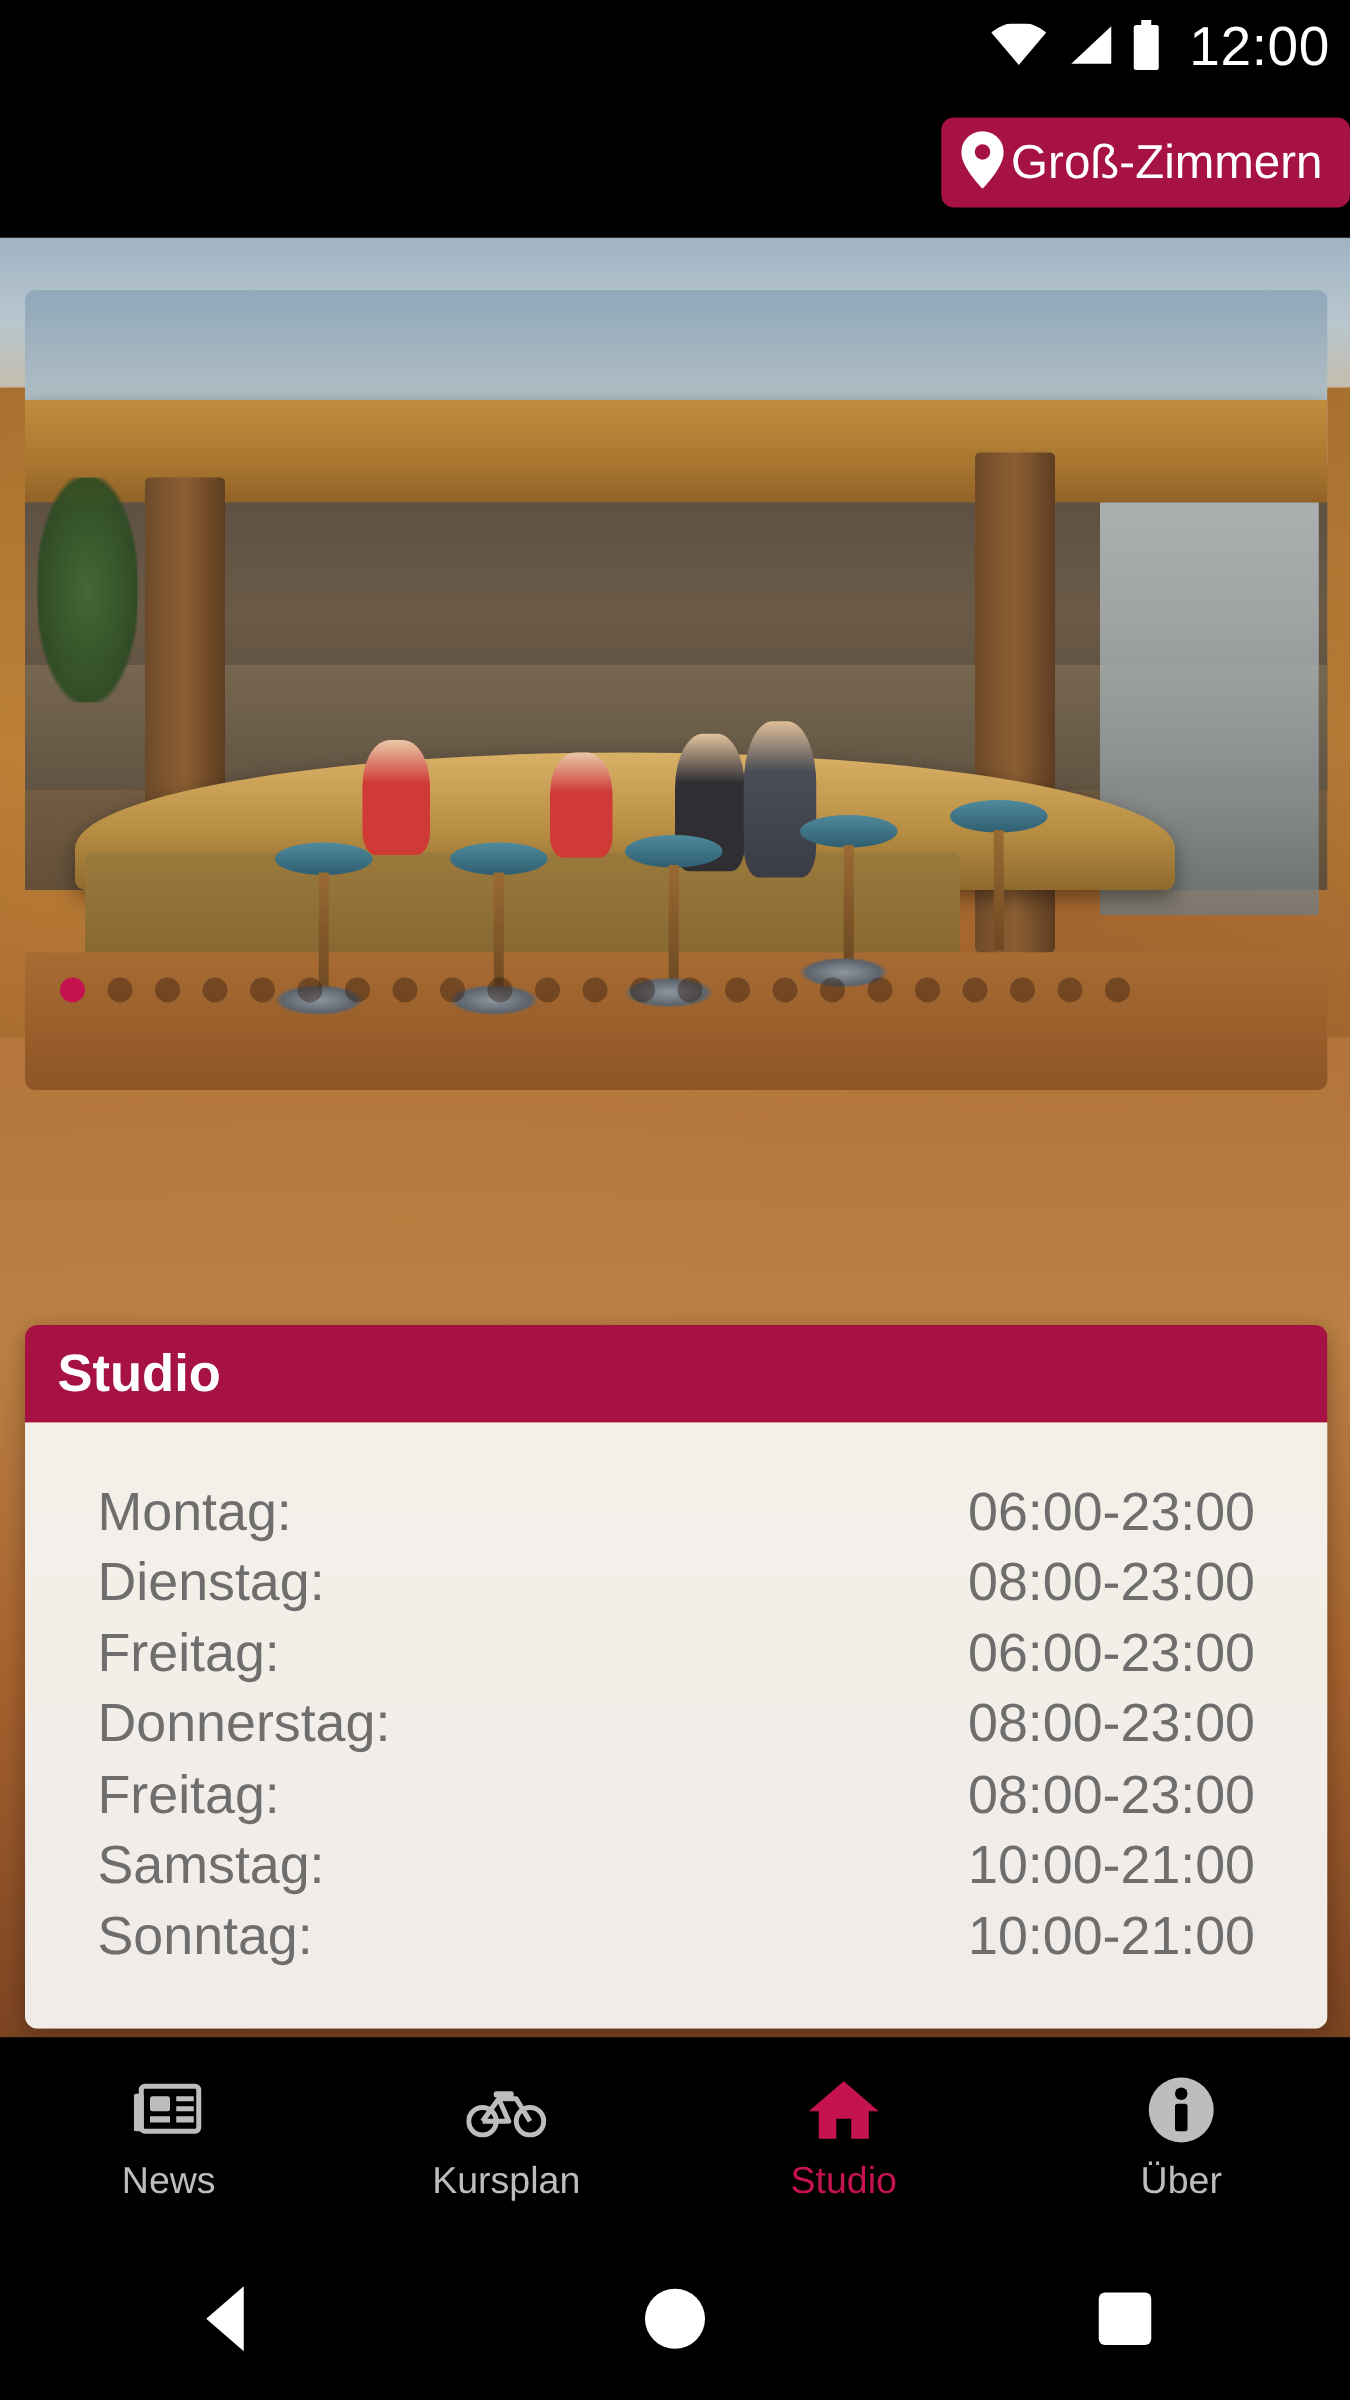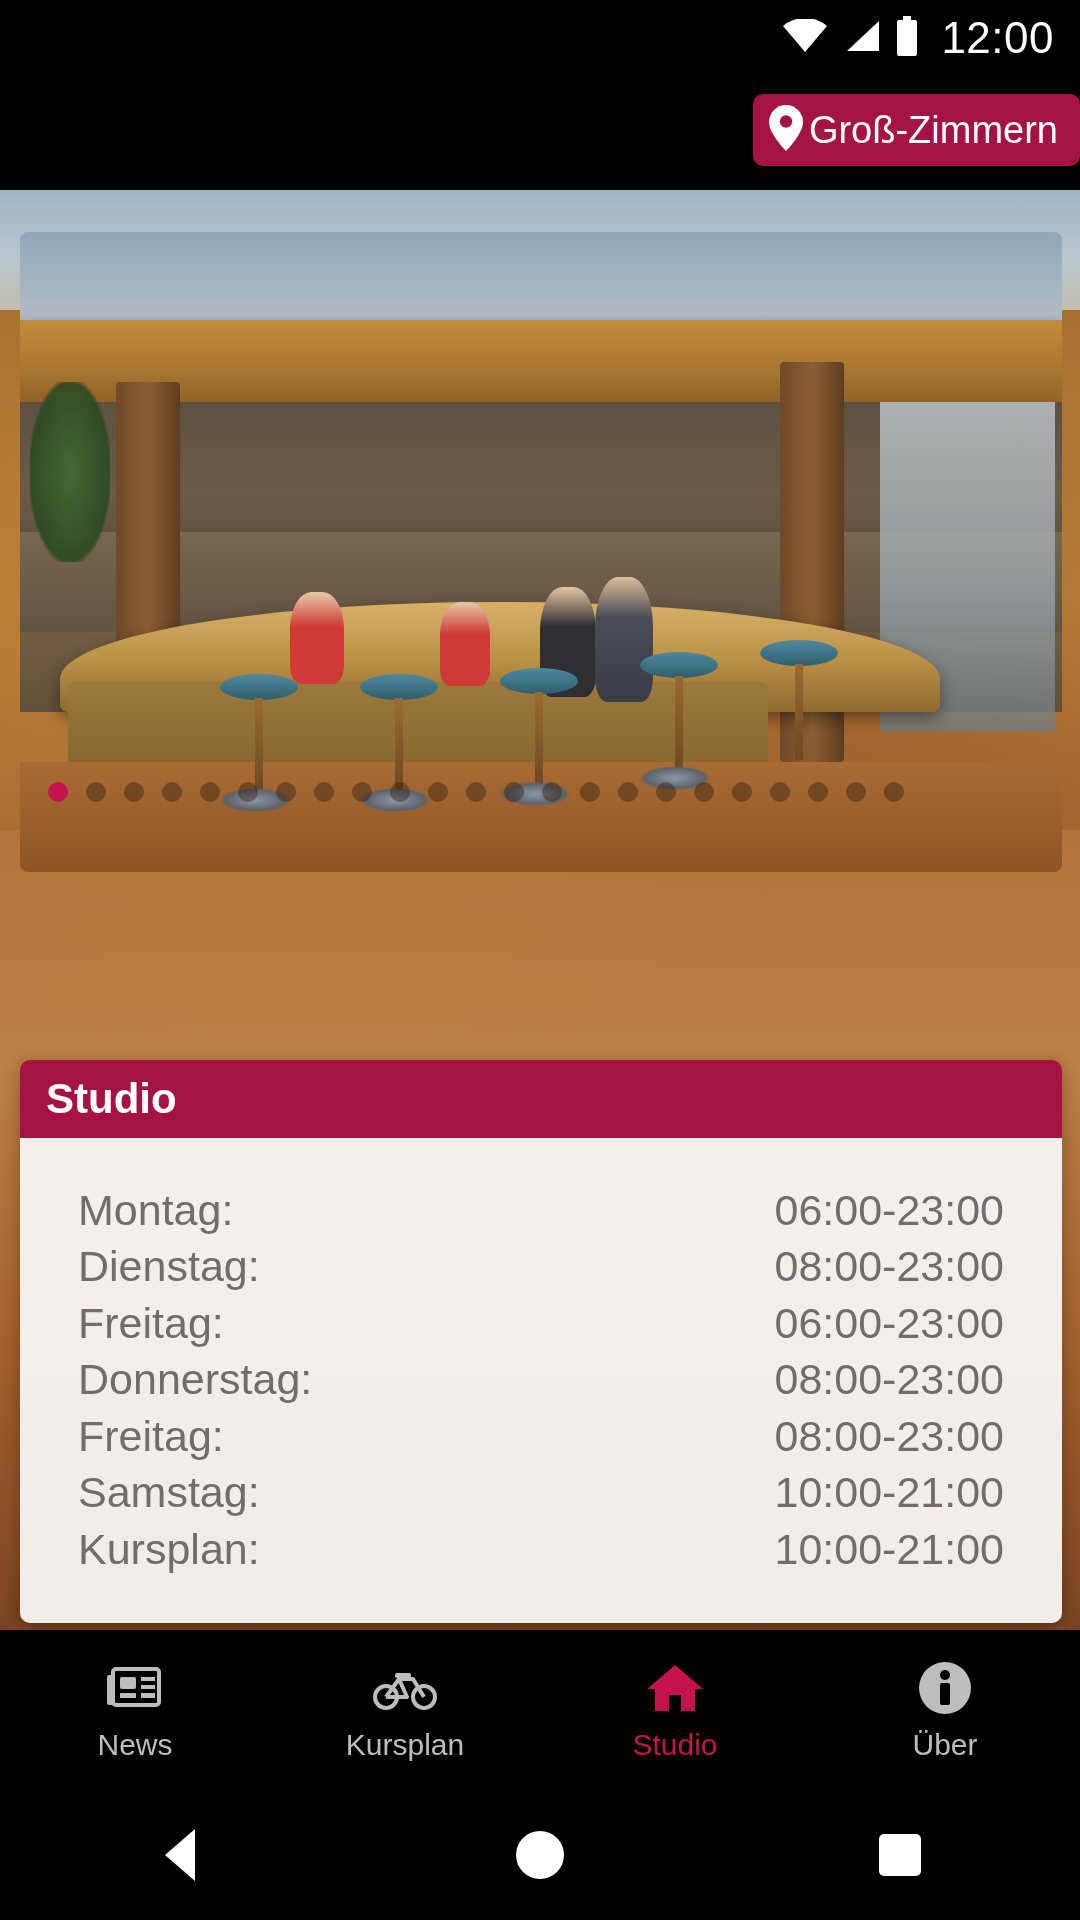--- a/index.html
+++ b/index.html
@@ -8,21 +8,21 @@
     background:#000;
     font-family:"Liberation Sans", sans-serif;
     overflow:hidden;
   }
   #app { position:relative; width:1080px; height:1920px; background:#000; }
 
   
   .statusbar {
     position:absolute; top:0; left:0; width:1080px; height:76px;
     background:#000; display:flex; align-items:center;
-    justify-content:flex-end; padding-right:26px; gap:14px;
+    justify-content:flex-end; padding-right:16px; gap:14px;
   }
   .sb-icon { display:block; }
   .sb-time {
     color:#fff; font-size:44px; font-weight:400; letter-spacing:0.5px;
     margin-left:8px; line-height:1;
   }
 
   
   .loc-wrap {
     position:absolute; top:94px; left:0; width:1080px;
@@ -322,21 +322,21 @@
             </tr>
             <tr>
               <td class="day">Freitag:</td>
               <td class="time">08:00-23:00</td>
             </tr>
             <tr>
               <td class="day">Samstag:</td>
               <td class="time">10:00-21:00</td>
             </tr>
             <tr>
-              <td class="day">Kursplan:</td>
+              <td class="day">Sonntag:</td>
               <td class="time">10:00-21:00</td>
             </tr>
           </tbody>
       </table>
     </div>
   </div>
 
   <div class="bottomnav" id="bottom-nav">
       <div class="nav-item">
         <span class="nav-icon">

